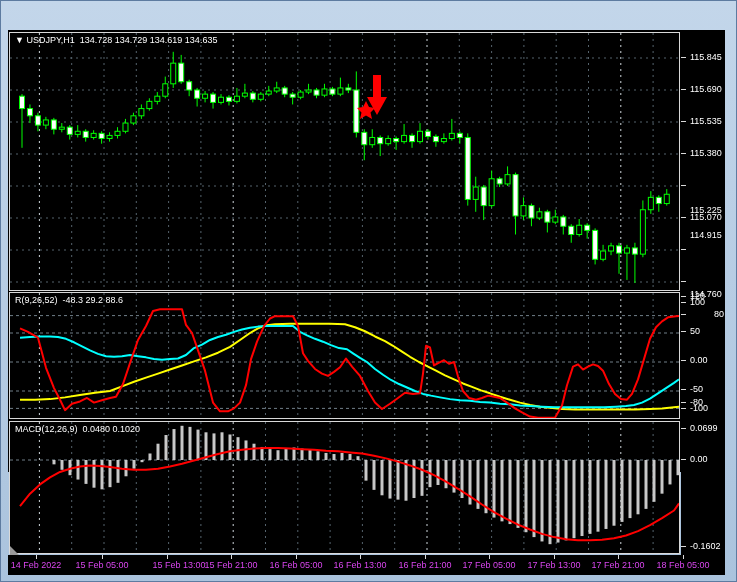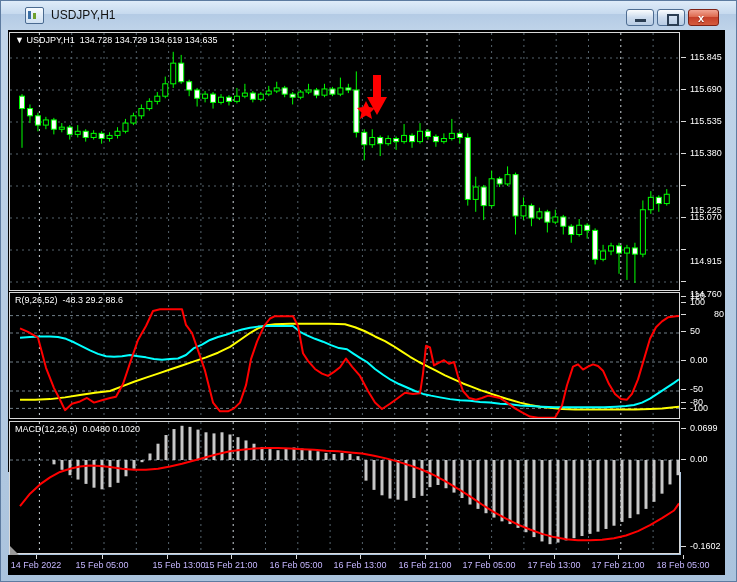--- a/index.html
+++ b/index.html
@@ -30,43 +30,30 @@
   #client{position:absolute;left:7px;top:29px;width:717px;height:442px;background:#000;}
   .panel{position:absolute;left:1px;width:671px;border:1px solid #d9d9d9;box-sizing:border-box;background:#000;}
   #p-candle{top:2px;height:259px;}
   #p-r{top:262px;height:127px;}
   #p-macd{top:391px;height:133px;}
   .panel svg{position:absolute;left:0;top:0;}
   .plabel{position:absolute;left:5px;top:2px;font-size:9px;color:#fff;white-space:pre;z-index:5;}
   #axis-col{position:absolute;left:673px;top:0;width:44px;height:545px;background:#000;color:#fff;}
   .axlab{position:absolute;left:9px;font-size:9px;white-space:nowrap;}
   .tick{position:absolute;left:0px;width:5px;height:1px;background:#d9d9d9;}
-  #timebar{position:absolute;left:0;top:525px;width:717px;height:20px;background:#000;color:#c4b5fd;}
+  #timebar{position:absolute;left:0;top:525px;width:717px;height:20px;background:#000;color:#d946ef;}
   .tlab{position:absolute;top:5px;font-size:9px;white-space:nowrap;transform:translateX(-50%);}
   .ttick{position:absolute;top:0;width:1px;height:4px;background:#d9d9d9;}
   #grip{position:absolute;left:2px;top:516px;width:0;height:0;
     border-left:9px solid #9a9a9a;border-top:9px solid transparent;}
 </style>
 </head>
 <body>
 
 <div id="win">
-  <div id="titlebar">
-    <span class="ticon"></span>
-    <span id="title-text">USDJPY,H1</span>
-    <span class="winbtn" id="btn-min">
-        <span class="glyph"></span>
-      </span>
-    <span class="winbtn" id="btn-max">
-        <span class="glyph"></span>
-      </span>
-    <span class="winbtn" id="btn-close">
-        <span class="glyph">x</span>
-      </span>
-  </div>
 
   <div id="client">
     <div class="panel" id="p-candle">
       <div class="plabel">▼ USDJPY,H1  134.728 134.729 134.619 134.635</div>
       <svg id="svg-candle" width="669" height="257">
           <line x1="29.4" y1="0" x2="29.4" y2="257" stroke="#cdd5db" stroke-width="1" stroke-dasharray="2,4"></line>
           <line x1="61.699999999999996" y1="0" x2="61.699999999999996" y2="257" stroke="#55636d" stroke-width="1" stroke-dasharray="2,4"></line>
           <line x1="94" y1="0" x2="94" y2="257" stroke="#55636d" stroke-width="1" stroke-dasharray="2,4"></line>
           <line x1="126.29999999999998" y1="0" x2="126.29999999999998" y2="257" stroke="#55636d" stroke-width="1" stroke-dasharray="2,4"></line>
           <line x1="158.6" y1="0" x2="158.6" y2="257" stroke="#55636d" stroke-width="1" stroke-dasharray="2,4"></line>
@@ -407,21 +394,21 @@
         <div class="axlab" style="top: 54px;">115.690</div>
         <div class="tick" style="top: 59px;"></div>
         <div class="axlab" style="top: 86px;">115.535</div>
         <div class="tick" style="top: 91px;"></div>
         <div class="axlab" style="top: 118px;">115.380</div>
         <div class="tick" style="top: 123px;"></div>
         <div class="axlab" style="top: 150px; margin-top: 25px;">115.225</div>
         <div class="tick" style="top: 155px;"></div>
         <div class="axlab" style="top: 182px;">115.070</div>
         <div class="tick" style="top: 187px;"></div>
-        <div class="axlab" style="top: 226px;">114.915</div>
+        <div class="axlab" style="top: 200px;">114.915</div>
         <div class="tick" style="top: 219px;"></div>
         <div class="axlab" style="top: 246px; margin-top: 13px;">114.760</div>
         <div class="tick" style="top: 251px;"></div>
         <div class="axlab" style="top: 261px;">120</div>
         <div class="tick" style="top: 266px;"></div>
         <div class="axlab" style="top: 267px;">100</div>
         <div class="tick" style="top: 272px;"></div>
         <div class="axlab" style="top: 279px; padding-left: 24px;">80</div>
         <div class="tick" style="top: 284px;"></div>
         <div class="axlab" style="top: 296px;">50</div>

